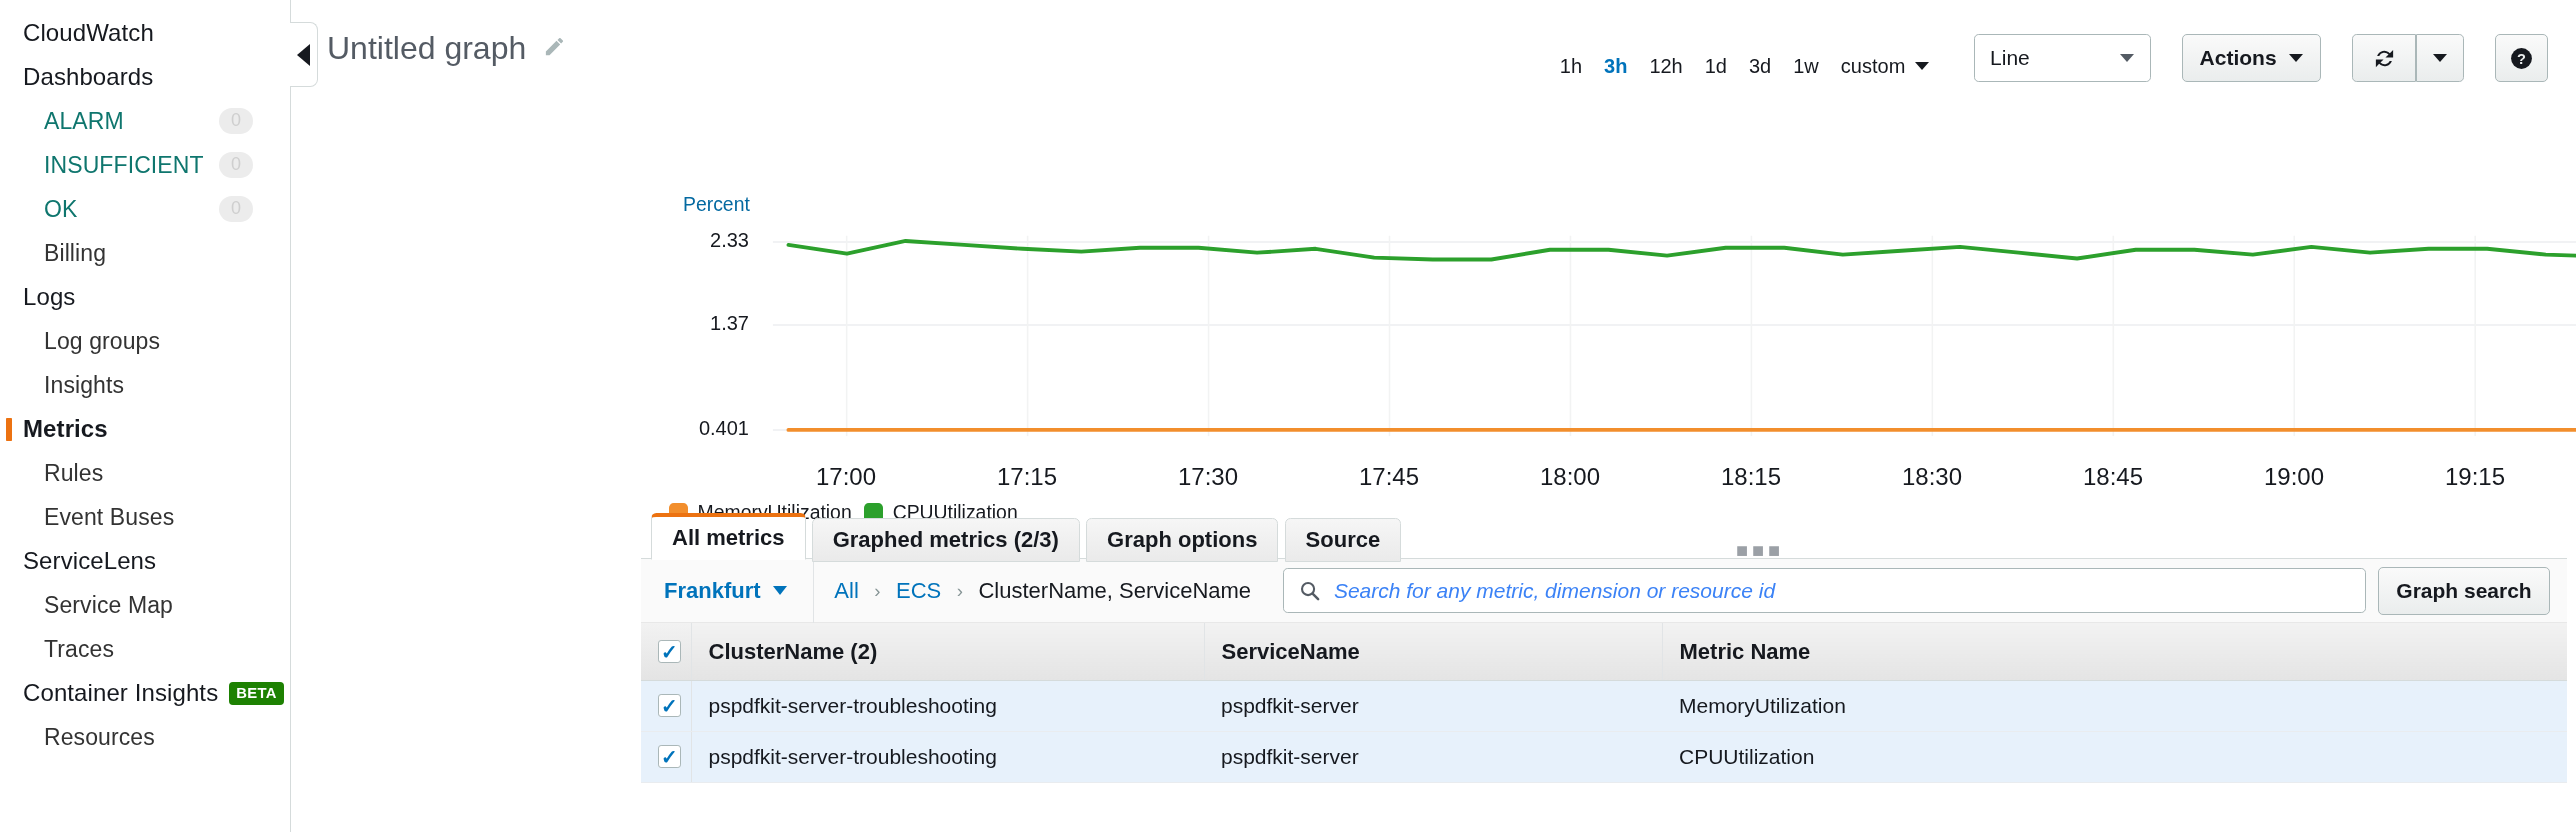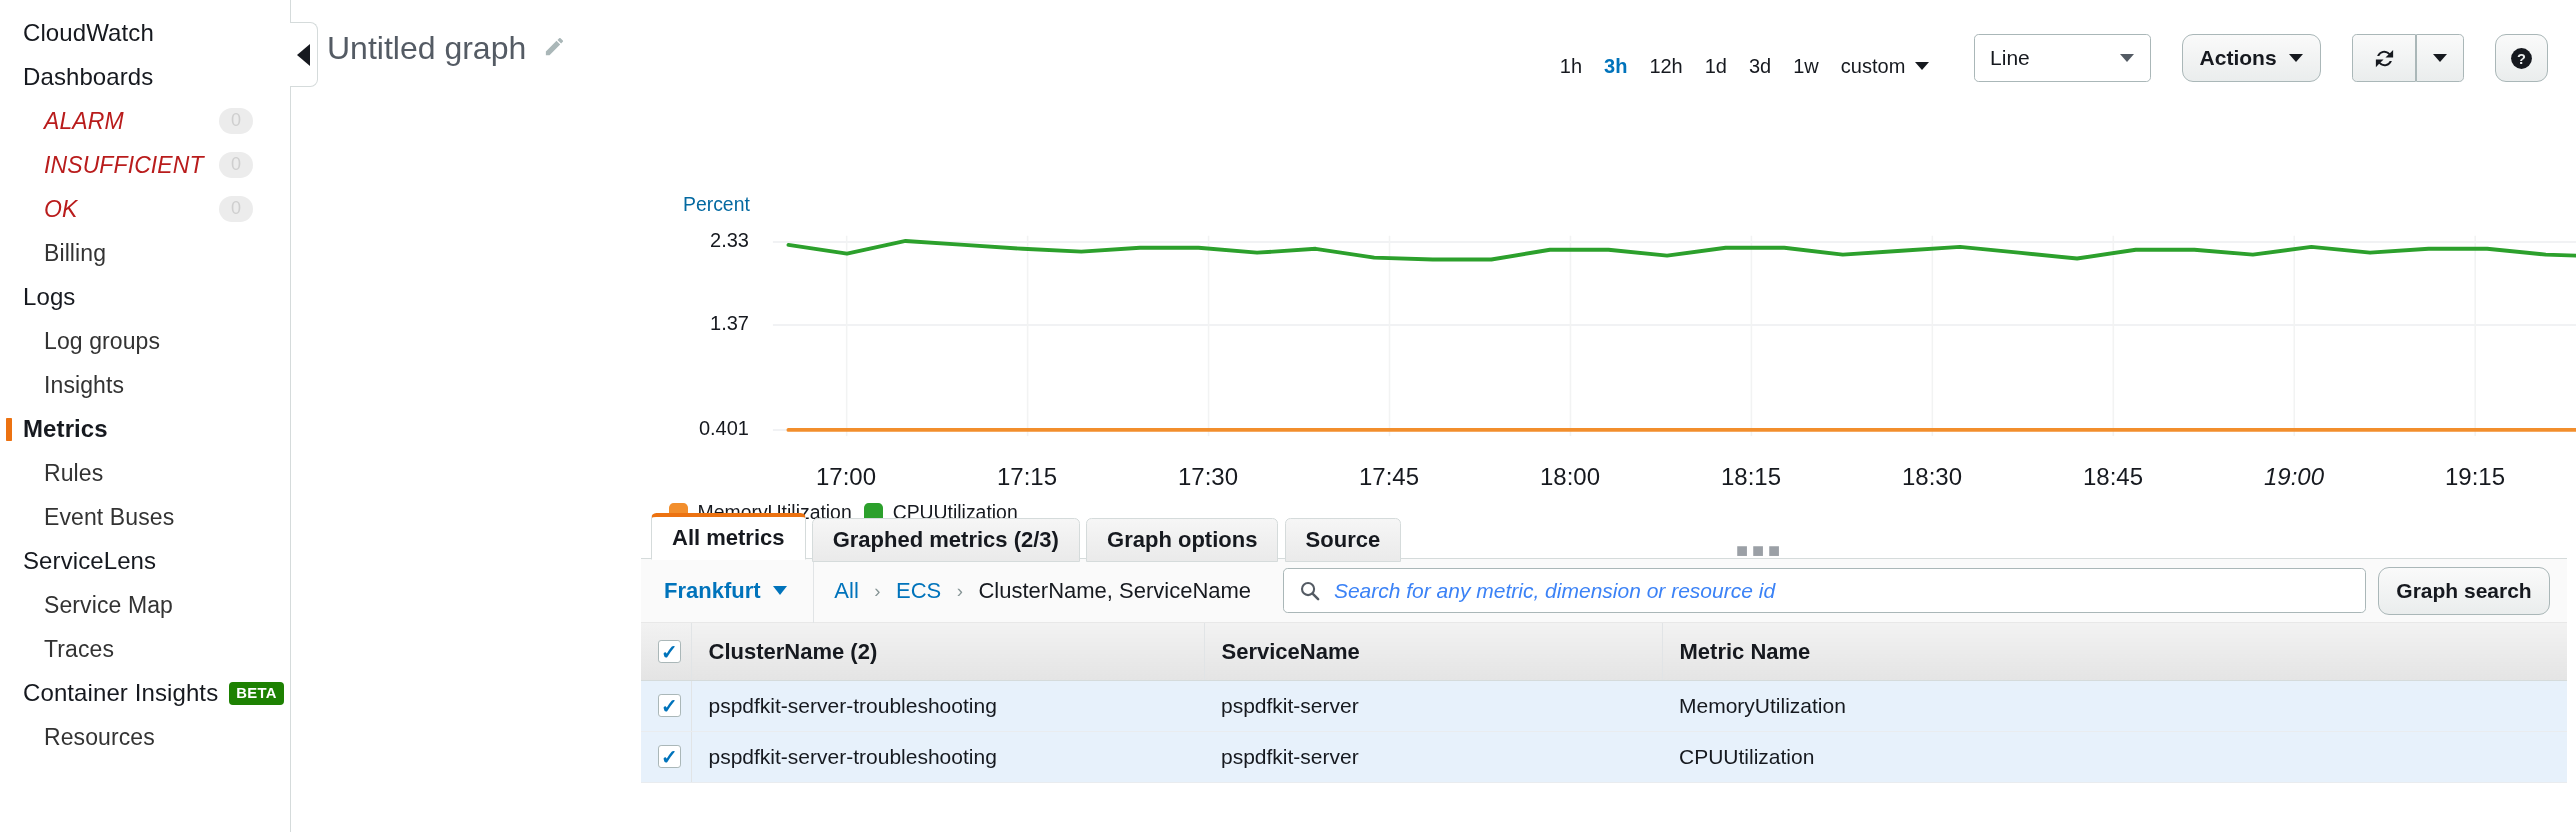--- a/index.html
+++ b/index.html
@@ -20,21 +20,21 @@
     padding-top:11px; position:relative;
   }
   .nav-item { display:flex; align-items:center; position:relative; height:44px; padding-left:23px; cursor:pointer; }
   .nav-item.sub { padding-left:44px; }
   .nav-item .label { font-size:23px; color:#333; letter-spacing:0.1px; }
   .nav-item.head .label { font-size:24px; color:#16191f; }
   .nav-item.active .label { font-weight:bold; color:#16191f; }
   .nav-item.active .act-bar {
     position:absolute; left:6.2px; top:11px; width:5.4px; height:23px; background:#ec7211; border-radius:0.8px;
   }
-  .nav-item.muted .label { color:#b91c1c;font-style:italic; }
+  .nav-item.muted .label { color:#0f766e; }
   .count-pill {
     position:absolute; right:37px; min-width:34px; height:26.4px;
     background:#ececec; color:#cfcfcf; border-radius:13.2px;
     font-size:18px; display:flex; align-items:center; justify-content:center; padding:0 7.8px;
   }
   .beta-badge {
     display:inline-flex; align-items:center; justify-content:center;
     margin-left:11px; background:#1d8102; color:#fff;
     font-size:14.8px; font-weight:bold; letter-spacing:0.3px;
     border-radius:3.9px; padding:2.3px 7px 3.1px; height:23px;
@@ -61,21 +61,21 @@
   .range-btn.custom { display:flex; align-items:center; gap:9.3px; }
   .caret-down { width:0;height:0;border-left:7px solid transparent;border-right:7px solid transparent;border-top:8.5px solid #16191f; }
 
   .select-line {
     width:177px; height:48px; border:1.6px solid #aab7b8; border-radius:4.7px; background:#fff;
     display:flex; align-items:center; padding:0 15.5px; font-size:21px; color:#16191f; cursor:pointer;
   }
   .select-line .caret-down { margin-left:auto; border-top-color:#545b64; }
 
   .btn {
-    height:48px; border:1.6px solid #aab7b8; border-radius:11px;
+    height:48px; border:1.6px solid #aab7b8; border-radius:5px;
     background:linear-gradient(#fafafa,#eaeded);
     display:flex; align-items:center; justify-content:center;
     font-size:21px; font-weight:bold; color:#16191f; cursor:pointer; padding:0 17px;
   }
   .btn-actions { margin-left:20px; gap:12.4px; }
   .split { display:flex; margin-left:20px; }
   .split .btn { border-radius:4.7px 0 0 4.7px; width:64px; padding:0; }
   .split .btn.arrow { border-radius:0 4.7px 4.7px 0; border-left:0.8px solid #aab7b8; width:48px; }
   .btn-help { margin-left:20px; width:53px; padding:0; }
 
@@ -278,21 +278,21 @@
         </div>
       <div id="xticks">
           <div class="xtick" style="left: 555px;">17:00</div>
           <div class="xtick" style="left: 736px;">17:15</div>
           <div class="xtick" style="left: 917px;">17:30</div>
           <div class="xtick" style="left: 1098px;">17:45</div>
           <div class="xtick" style="left: 1279px;">18:00</div>
           <div class="xtick" style="left: 1460px;">18:15</div>
           <div class="xtick" style="left: 1641px;">18:30</div>
           <div class="xtick" style="left: 1822px;">18:45</div>
-          <div class="xtick" style="left: 2003px; font-style: italic;">19:00</div>
+          <div class="xtick" style="left: 2003px;">19:00</div>
           <div class="xtick" style="left: 2184px;">19:15</div>
         </div>
       <svg id="plot" width="2576" height="365" style="position:absolute;left:0;top:0;" viewBox="0 0 3316 470">
           <line x1="620" y1="215" x2="3300" y2="215" stroke="#eceef0" stroke-width="2"></line>
           <line x1="620" y1="322" x2="3300" y2="322" stroke="#eceef0" stroke-width="2"></line>
           <line x1="620" y1="457" x2="3300" y2="457" stroke="#eceef0" stroke-width="2"></line>
           <line x1="715" y1="207" x2="715" y2="465" stroke="#f2f3f3" stroke-width="2"></line>
           <line x1="948" y1="207" x2="948" y2="465" stroke="#f2f3f3" stroke-width="2"></line>
           <line x1="1181" y1="207" x2="1181" y2="465" stroke="#f2f3f3" stroke-width="2"></line>
           <line x1="1414" y1="207" x2="1414" y2="465" stroke="#f2f3f3" stroke-width="2"></line>

